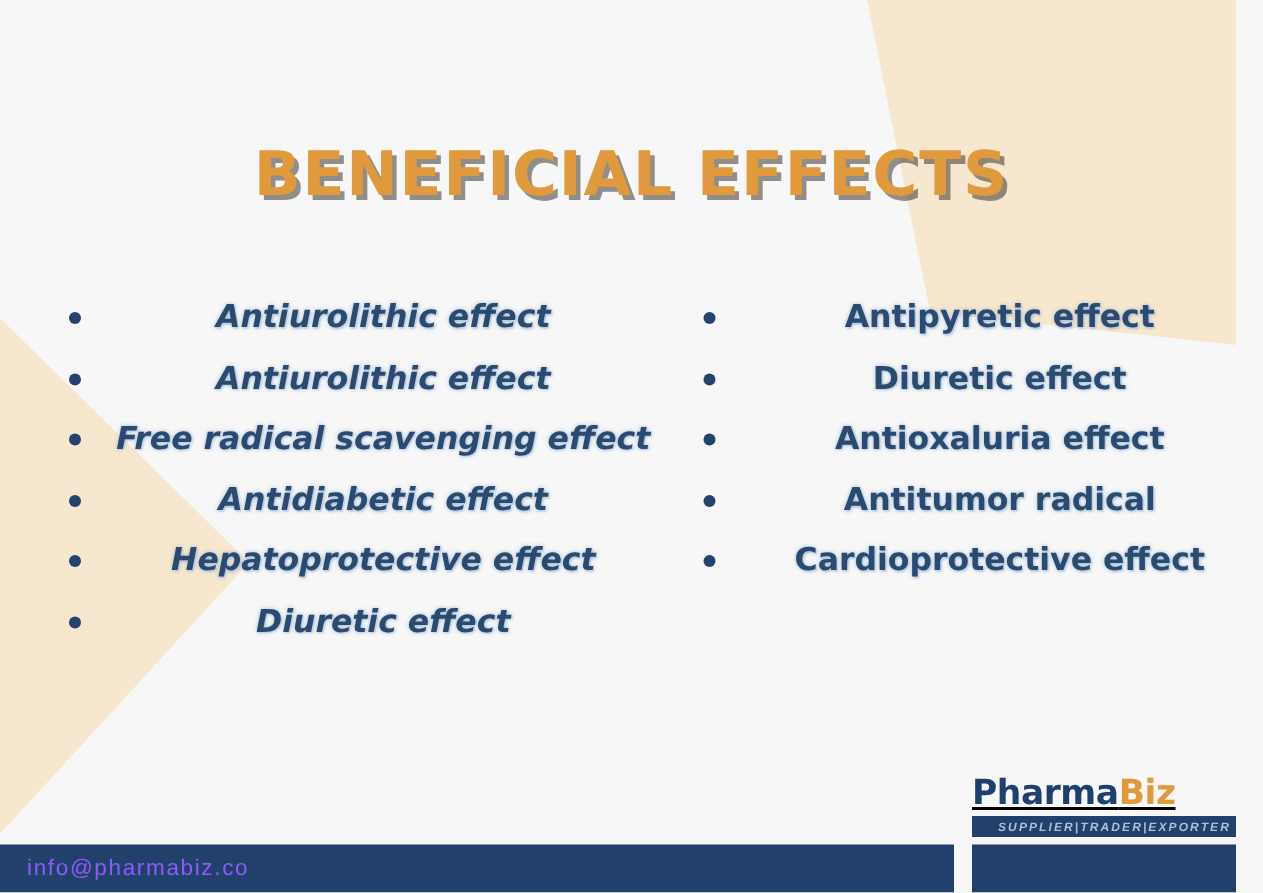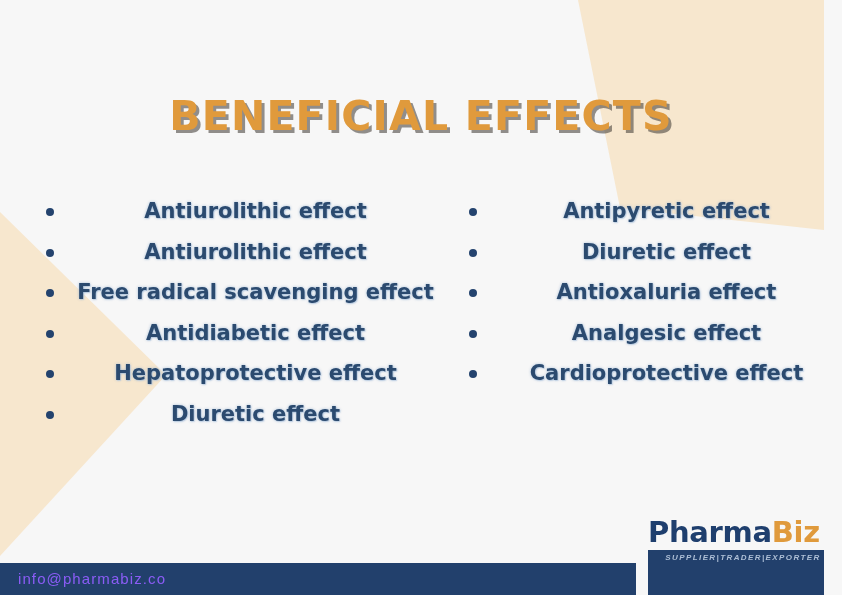--- a/index.html
+++ b/index.html
@@ -58,20 +58,21 @@
     display: flex;
     z-index: 3;
   }
   .column {
     position: relative;
   }
   #column-left {
     width: 445px;
     padding-left: 22px;
     box-sizing: border-box;
+    font-style: italic;
   }
   #column-right {
     width: 397px;
     padding-left: 8px;
     box-sizing: border-box;
   }
   ul.effect-list {
     list-style: none;
     margin: 0;
     padding: 0;
@@ -107,25 +108,26 @@
   
   #logo {
     position: absolute;
     left: 648px;
     top: 518px;
     width: 190px;
     z-index: 4;
   }
   #logo .logo-wordmark {
     font-family: "DejaVu Sans", sans-serif;
-    font-size: 29px;
+    font-size: 23px;
     font-weight: bold;
     letter-spacing: -0.3px;
     line-height: 1;
     white-space: nowrap;
+    text-decoration: underline;
   }
   #logo .word-pharma { color: #1f3f6e; }
   #logo .word-biz { color: #e09a3c; }
   #logo .logo-tagline-bar {
     margin-top: 3px;
     background: #22406c;
     height: 14px;
     display: flex;
     align-items: center;
     justify-content: center;
@@ -224,21 +226,21 @@
         <li class="effect-item">
           <span class="bullet-dot"></span>
           <span>Diuretic effect</span>
         </li>
         <li class="effect-item">
           <span class="bullet-dot"></span>
           <span>Antioxaluria effect</span>
         </li>
         <li class="effect-item">
           <span class="bullet-dot"></span>
-          <span>Analgesic effect</span>
+          <span>Antitumor radical</span>
         </li>
         <li class="effect-item">
           <span class="bullet-dot"></span>
           <span>Cardioprotective effect</span>
         </li>
       </ul>
     </div>
 
   </div>
 

